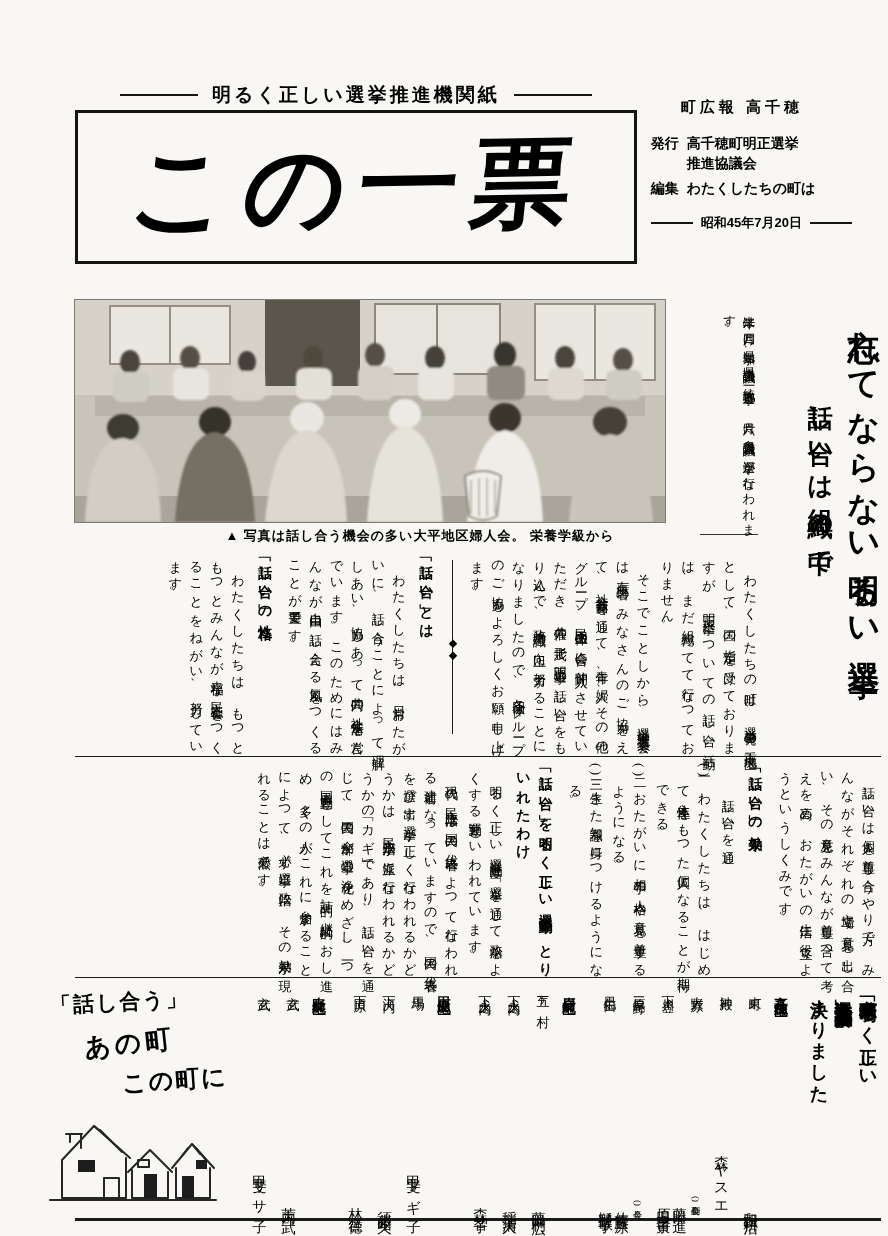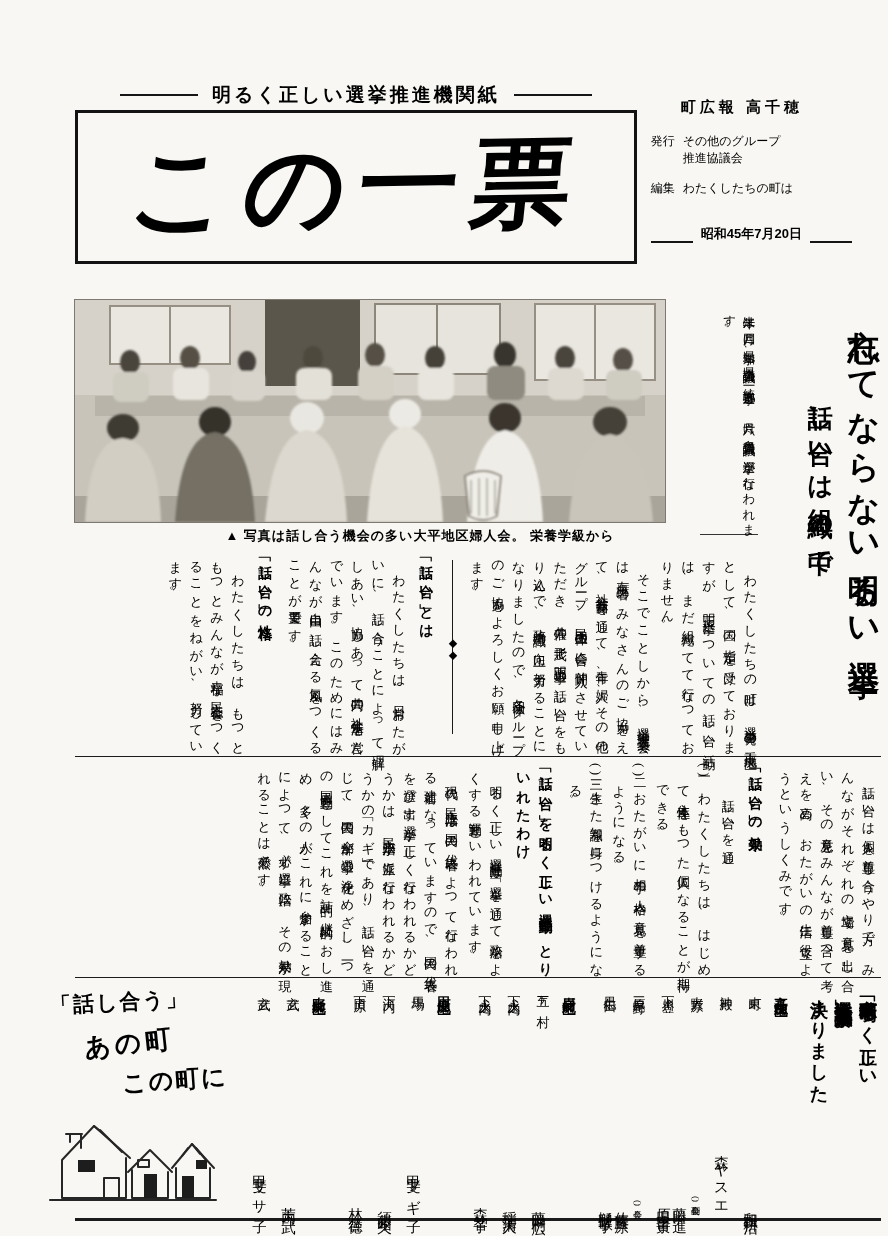--- a/index.html
+++ b/index.html
@@ -22,24 +22,24 @@
     margin-top:2px; height:148px; border:3px solid #131313;
     display:flex; align-items:center; justify-content:center;
   }
   .paper-title {
     font-size:100px; font-weight:900; letter-spacing:12px; line-height:1;
     transform:skewX(-7deg) rotate(-1deg); white-space:nowrap;
   }
   .mast-right { width:232px; padding-left:14px; padding-top:10px; font-family:"Liberation Sans", sans-serif; }
   .pub-name { font-size:15px; font-weight:bold; letter-spacing:4px; margin-top:6px;margin-left:30px; }
   .series-name { font-size:18px; font-weight:bold; margin-top:16px; letter-spacing:1px; }
-  .cred { font-size:12px; margin-top:16px; line-height:1.45; display:flex; }
+  .cred { font-size:14px; margin-top:16px; line-height:1.45; display:flex;font-weight:bold; }
   .cred .lbl { margin-right:8px; white-space:nowrap; }
-  .cred.ed { margin-top:12px; }
-  .date-row { display:flex; align-items:flex-end; gap:8px; margin-top:28px; }
+  .cred.ed { margin-top:4px; }
+  .date-row { display:flex; align-items:center; gap:8px; margin-top:16px; }
   .date-rule { width:42px; height:2px; background:#151515; }
   .date-text { font-size:13px; font-weight:bold; }
 
   
   .section-a { position:relative; height:450px; margin-top:36px; }
   .photo-wrap { position:absolute; left:0; top:0; width:690px; }
   .photo-frame { width:590px; height:222px; overflow:hidden; background:#c6c2b8; outline:1px solid #7d7970; }
   .photo-caption { margin-top:5px; text-align:center; font-size:13px; font-weight:bold;
                    font-family:"Liberation Sans", sans-serif; letter-spacing:1px; }
   .lead-note {
@@ -110,21 +110,21 @@
         </div>
         <div class="title-box">
           <span class="paper-title">この一票</span>
         </div>
       </div>
       <div class="mast-right">
         <div class="pub-name">町広報 高千穂</div>
         <div class="cred">
           <span class="lbl">発行</span>
           <span>
-            <span>その他のグループ</span><br>
+            <span>高千穂町明正選挙</span><br>
             <span>推進協議会</span>
           </span>
         </div>
         <div class="cred ed">
           <span class="lbl">編集</span>
           <span>わたくしたちの町は</span>
         </div>
         <div class="date-row">
           <span class="date-rule"></span>
           <span class="date-text">昭和45年7月20日</span>

